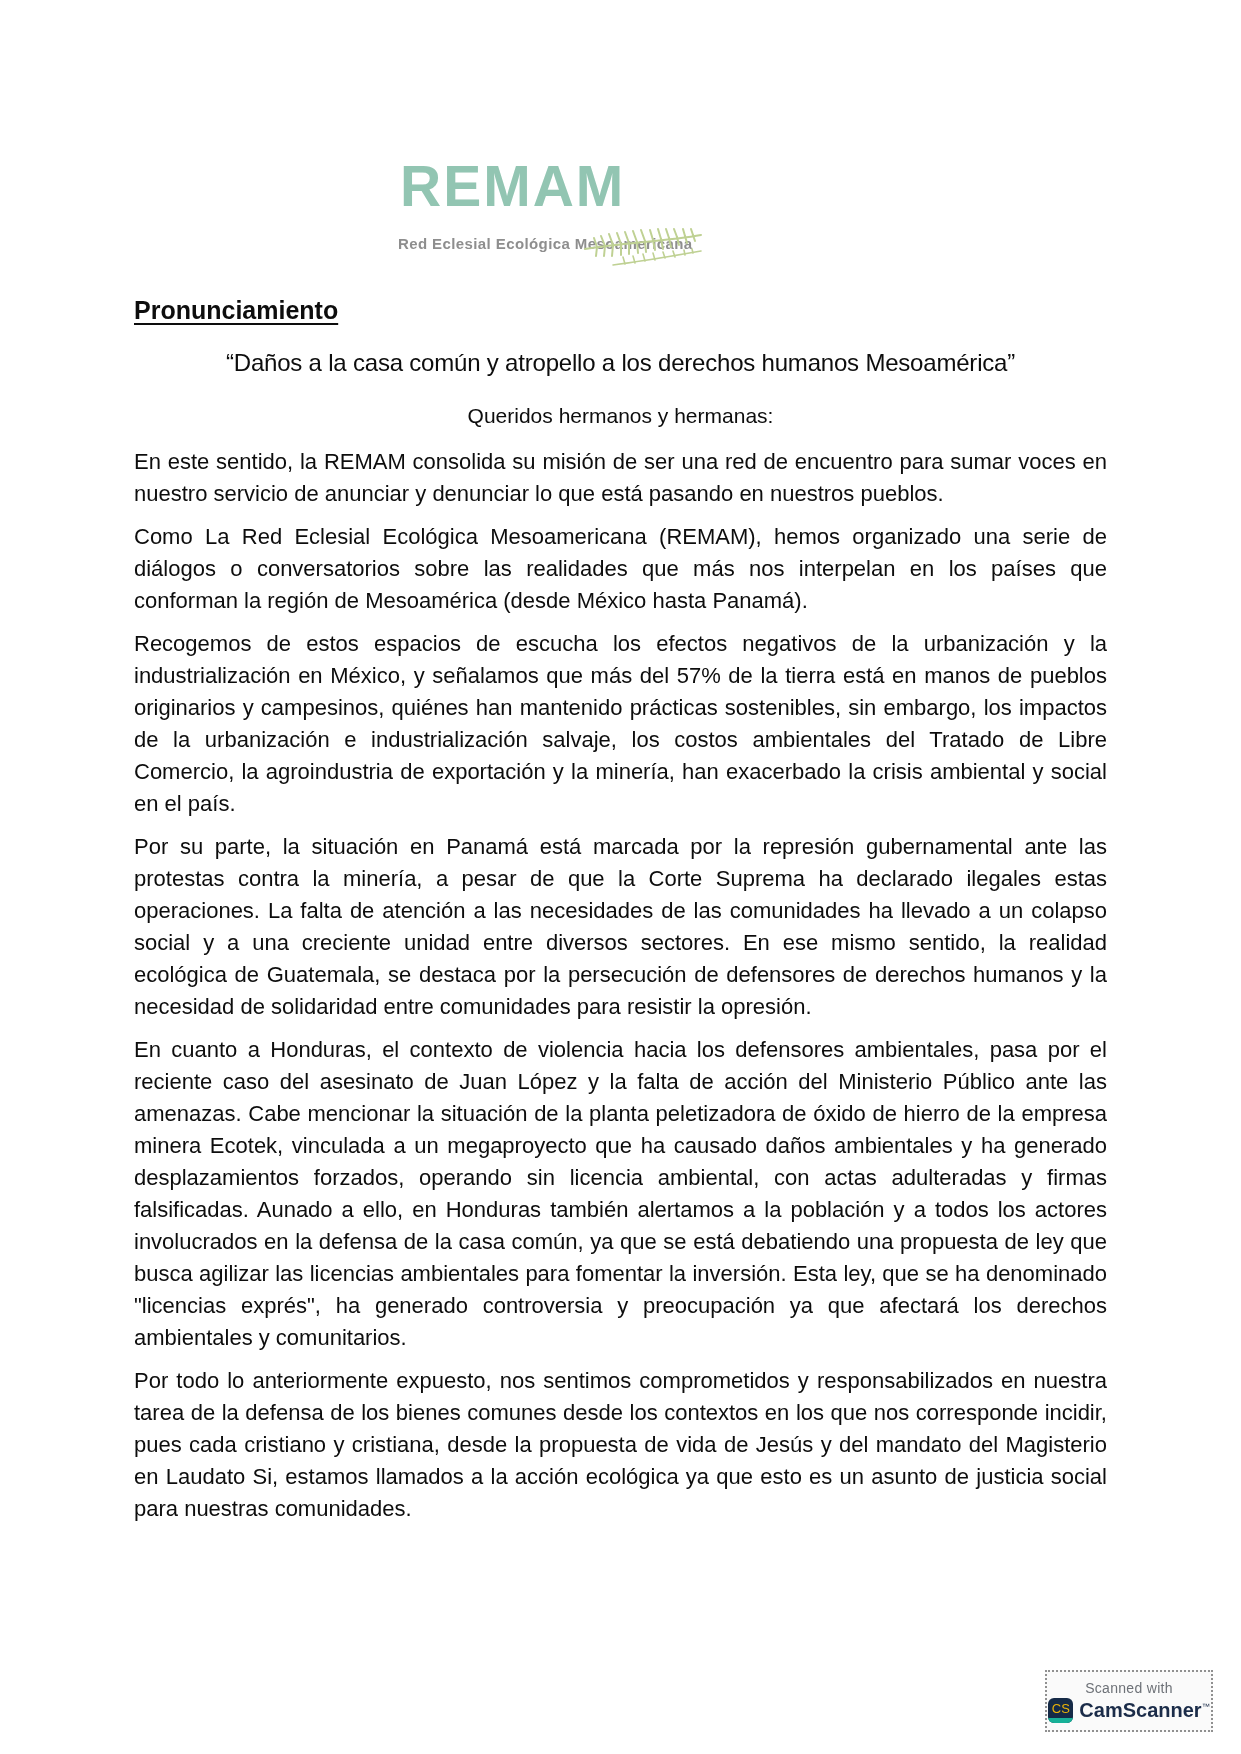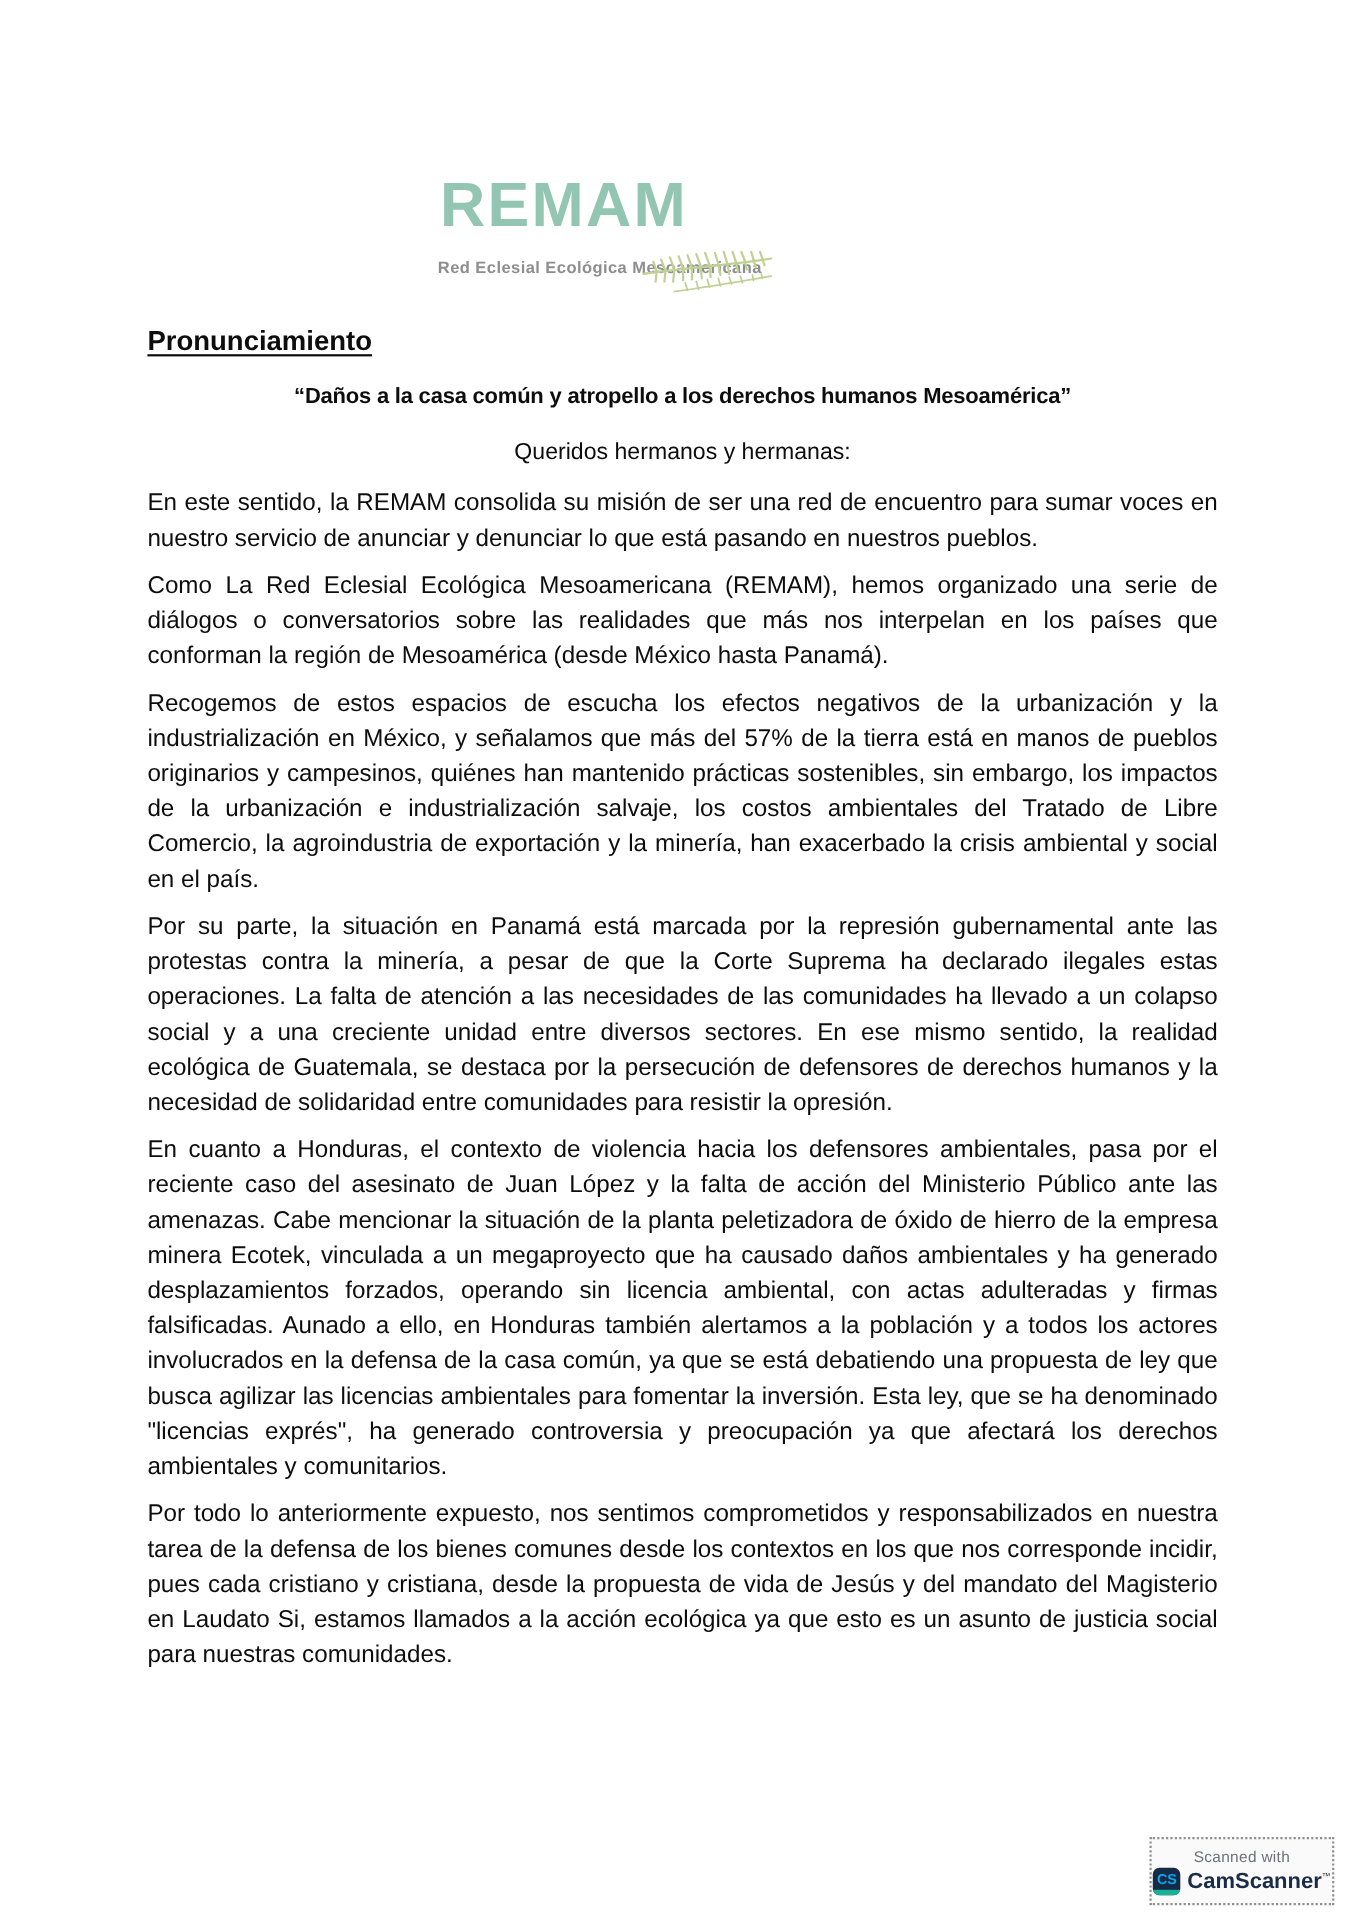--- a/index.html
+++ b/index.html
@@ -32,21 +32,21 @@
     margin-top: 296px;
     text-align: left;
     font-size: 25px; font-weight: 700;
     text-decoration: underline;
     text-underline-offset: 4px;
     text-decoration-thickness: 2px;
   }
   .doc-subtitle {
     margin-top: 24px;
     text-align: center;
-    font-size: 20px; font-weight: 700;
+    font-size: 24px; font-weight: 400;
     letter-spacing: -0.2px;
   }
   .salutation {
     margin-top: 27px;
     text-align: center;
     font-size: 21px; font-weight: 400;
   }
   .body-p {
     margin-top: 18px;
     font-size: 22px; line-height: 32px;
@@ -68,21 +68,21 @@
   }
   .cam-line1 { font-size: 14px; color: #6d7177; letter-spacing: 0.3px; }
   .cam-row { display: flex; align-items: center; gap: 6px; }
   .cam-icon {
     position: relative; width: 25px; height: 25px;
     background: #152a47; border-radius: 6px;
     display: flex; align-items: center; justify-content: center;
     overflow: hidden; flex: 0 0 auto;
   }
   .cam-icon span {
-    color: #0ea5e9; font-size: 13px; font-weight: 700;
+    color: #eab308; font-size: 13px; font-weight: 400;
     line-height: 1; margin-top: -3px;
   }
   .cam-icon::after {
     content: ""; position: absolute; left: 0; right: 0; bottom: 0;
     height: 5px; background: #17b198;
   }
   .cam-name { font-size: 20px; font-weight: 700; color: #1b2c49; white-space: nowrap; }
   .cam-name sup { font-size: 8px; font-weight: 400; vertical-align: super; }
 </style>
 </head>

